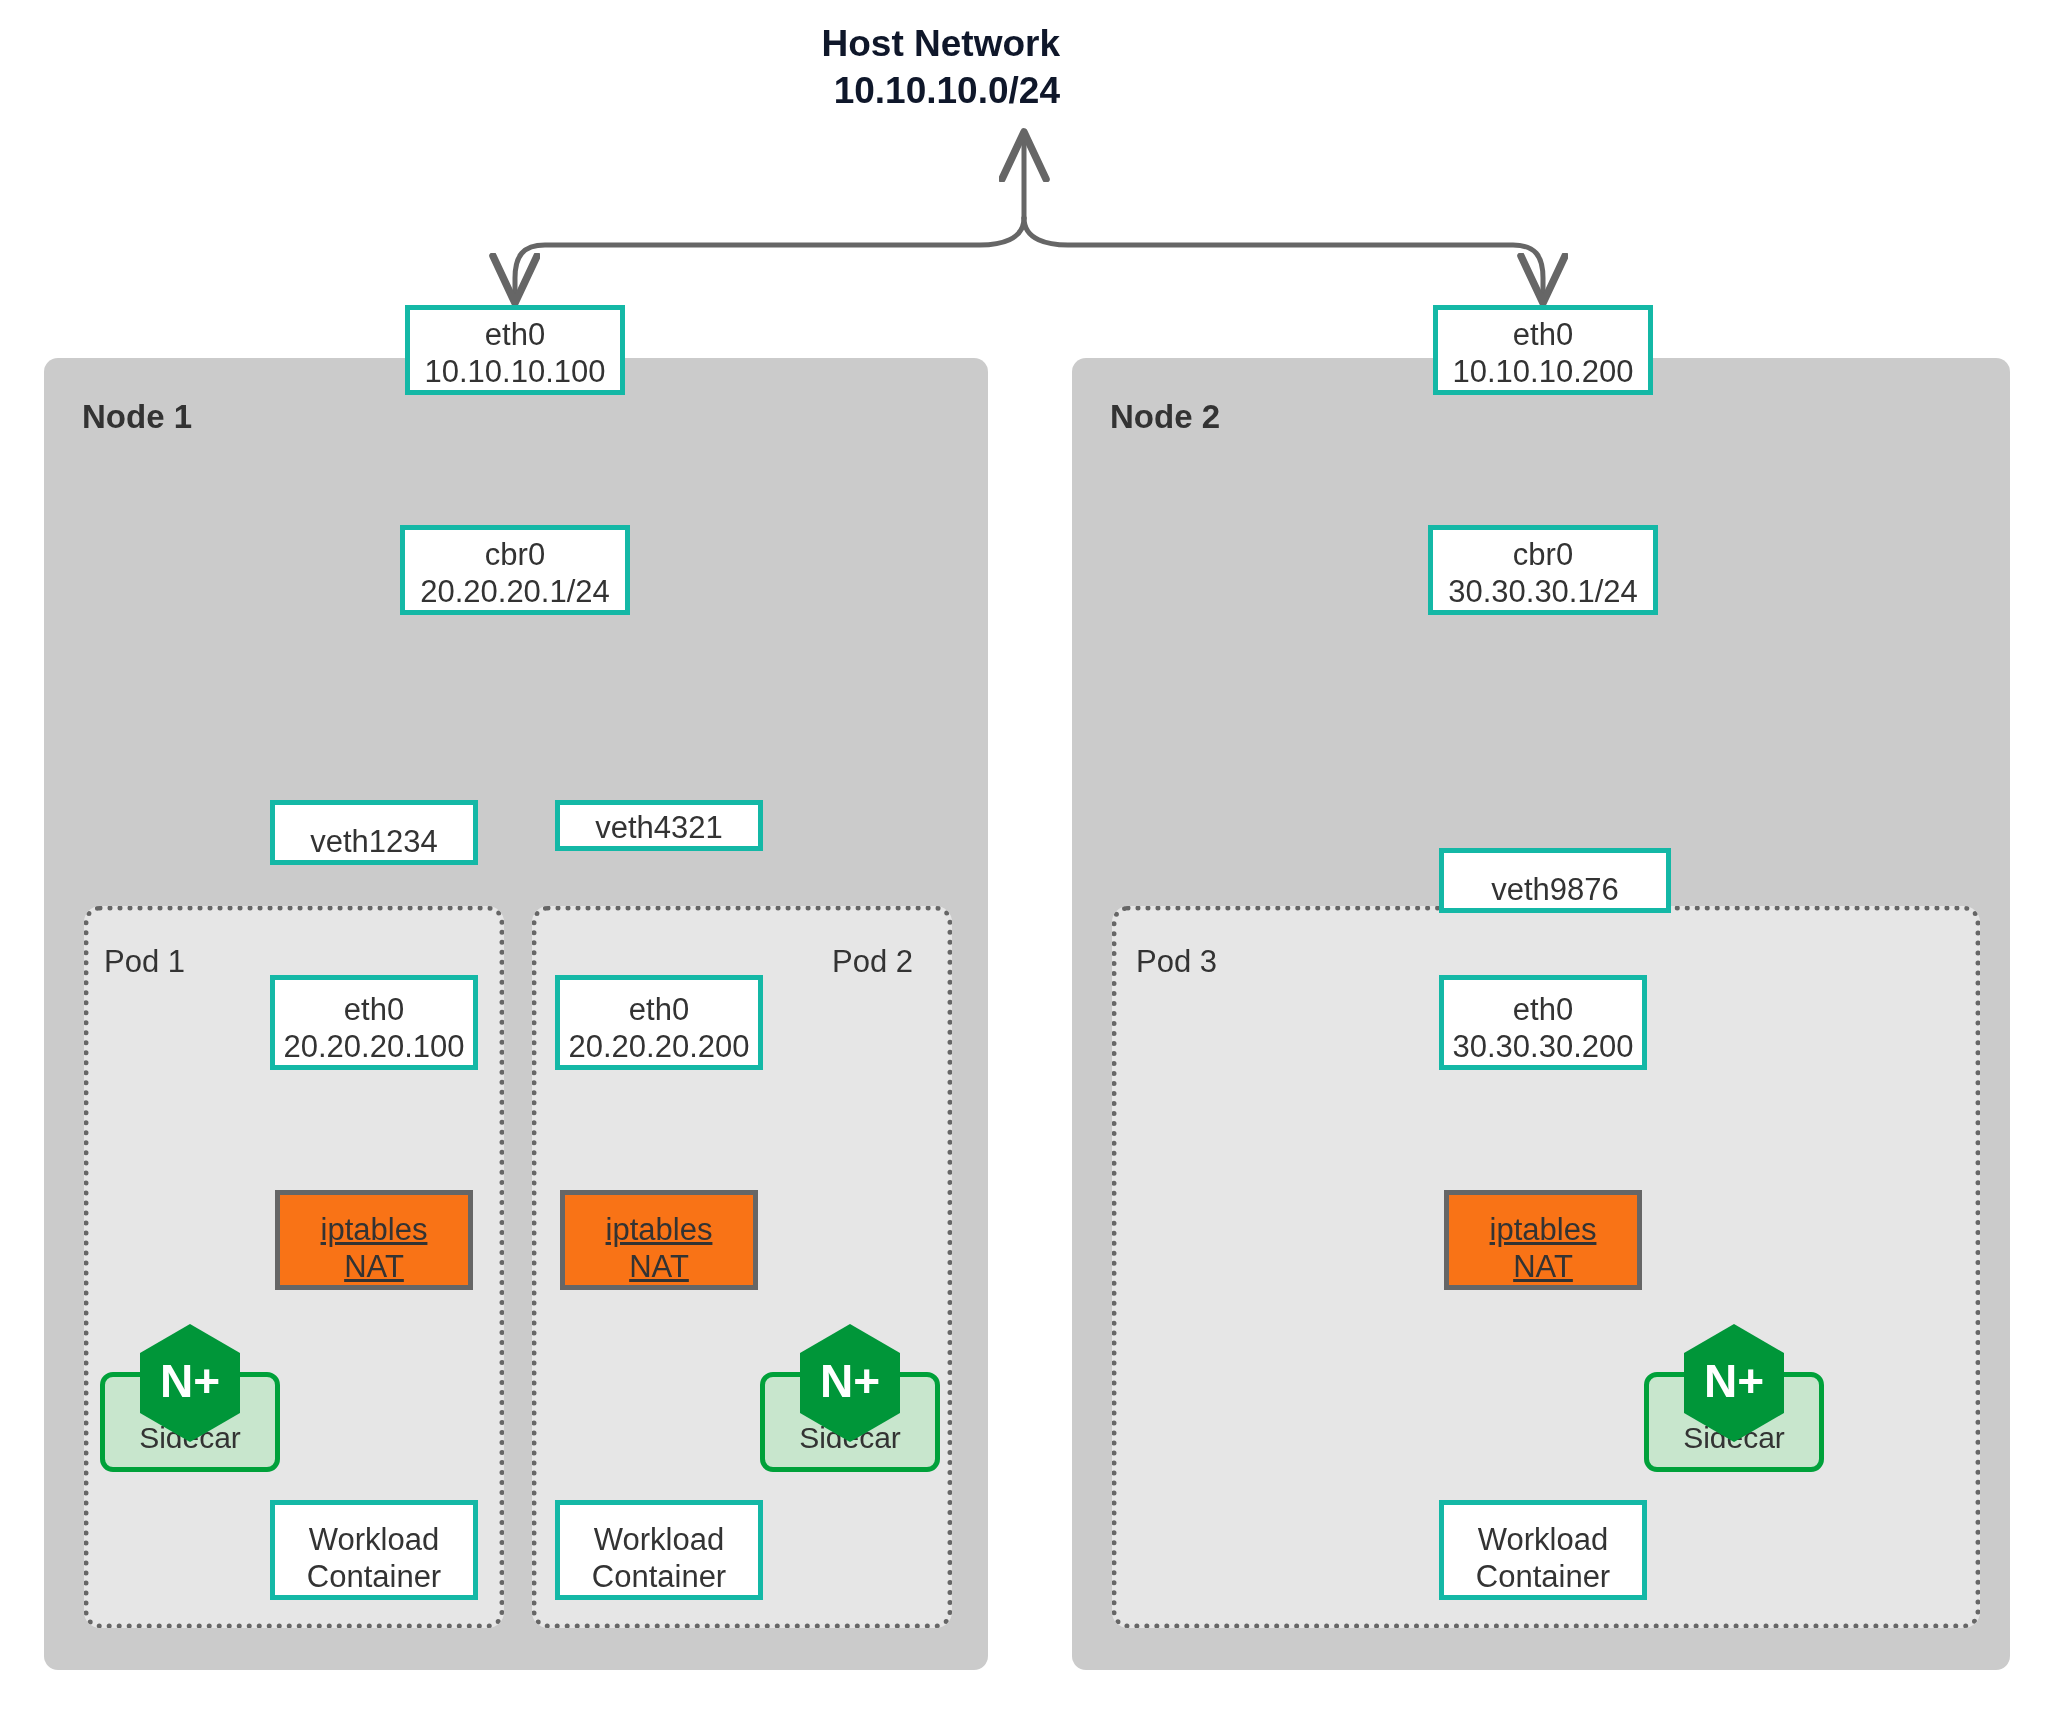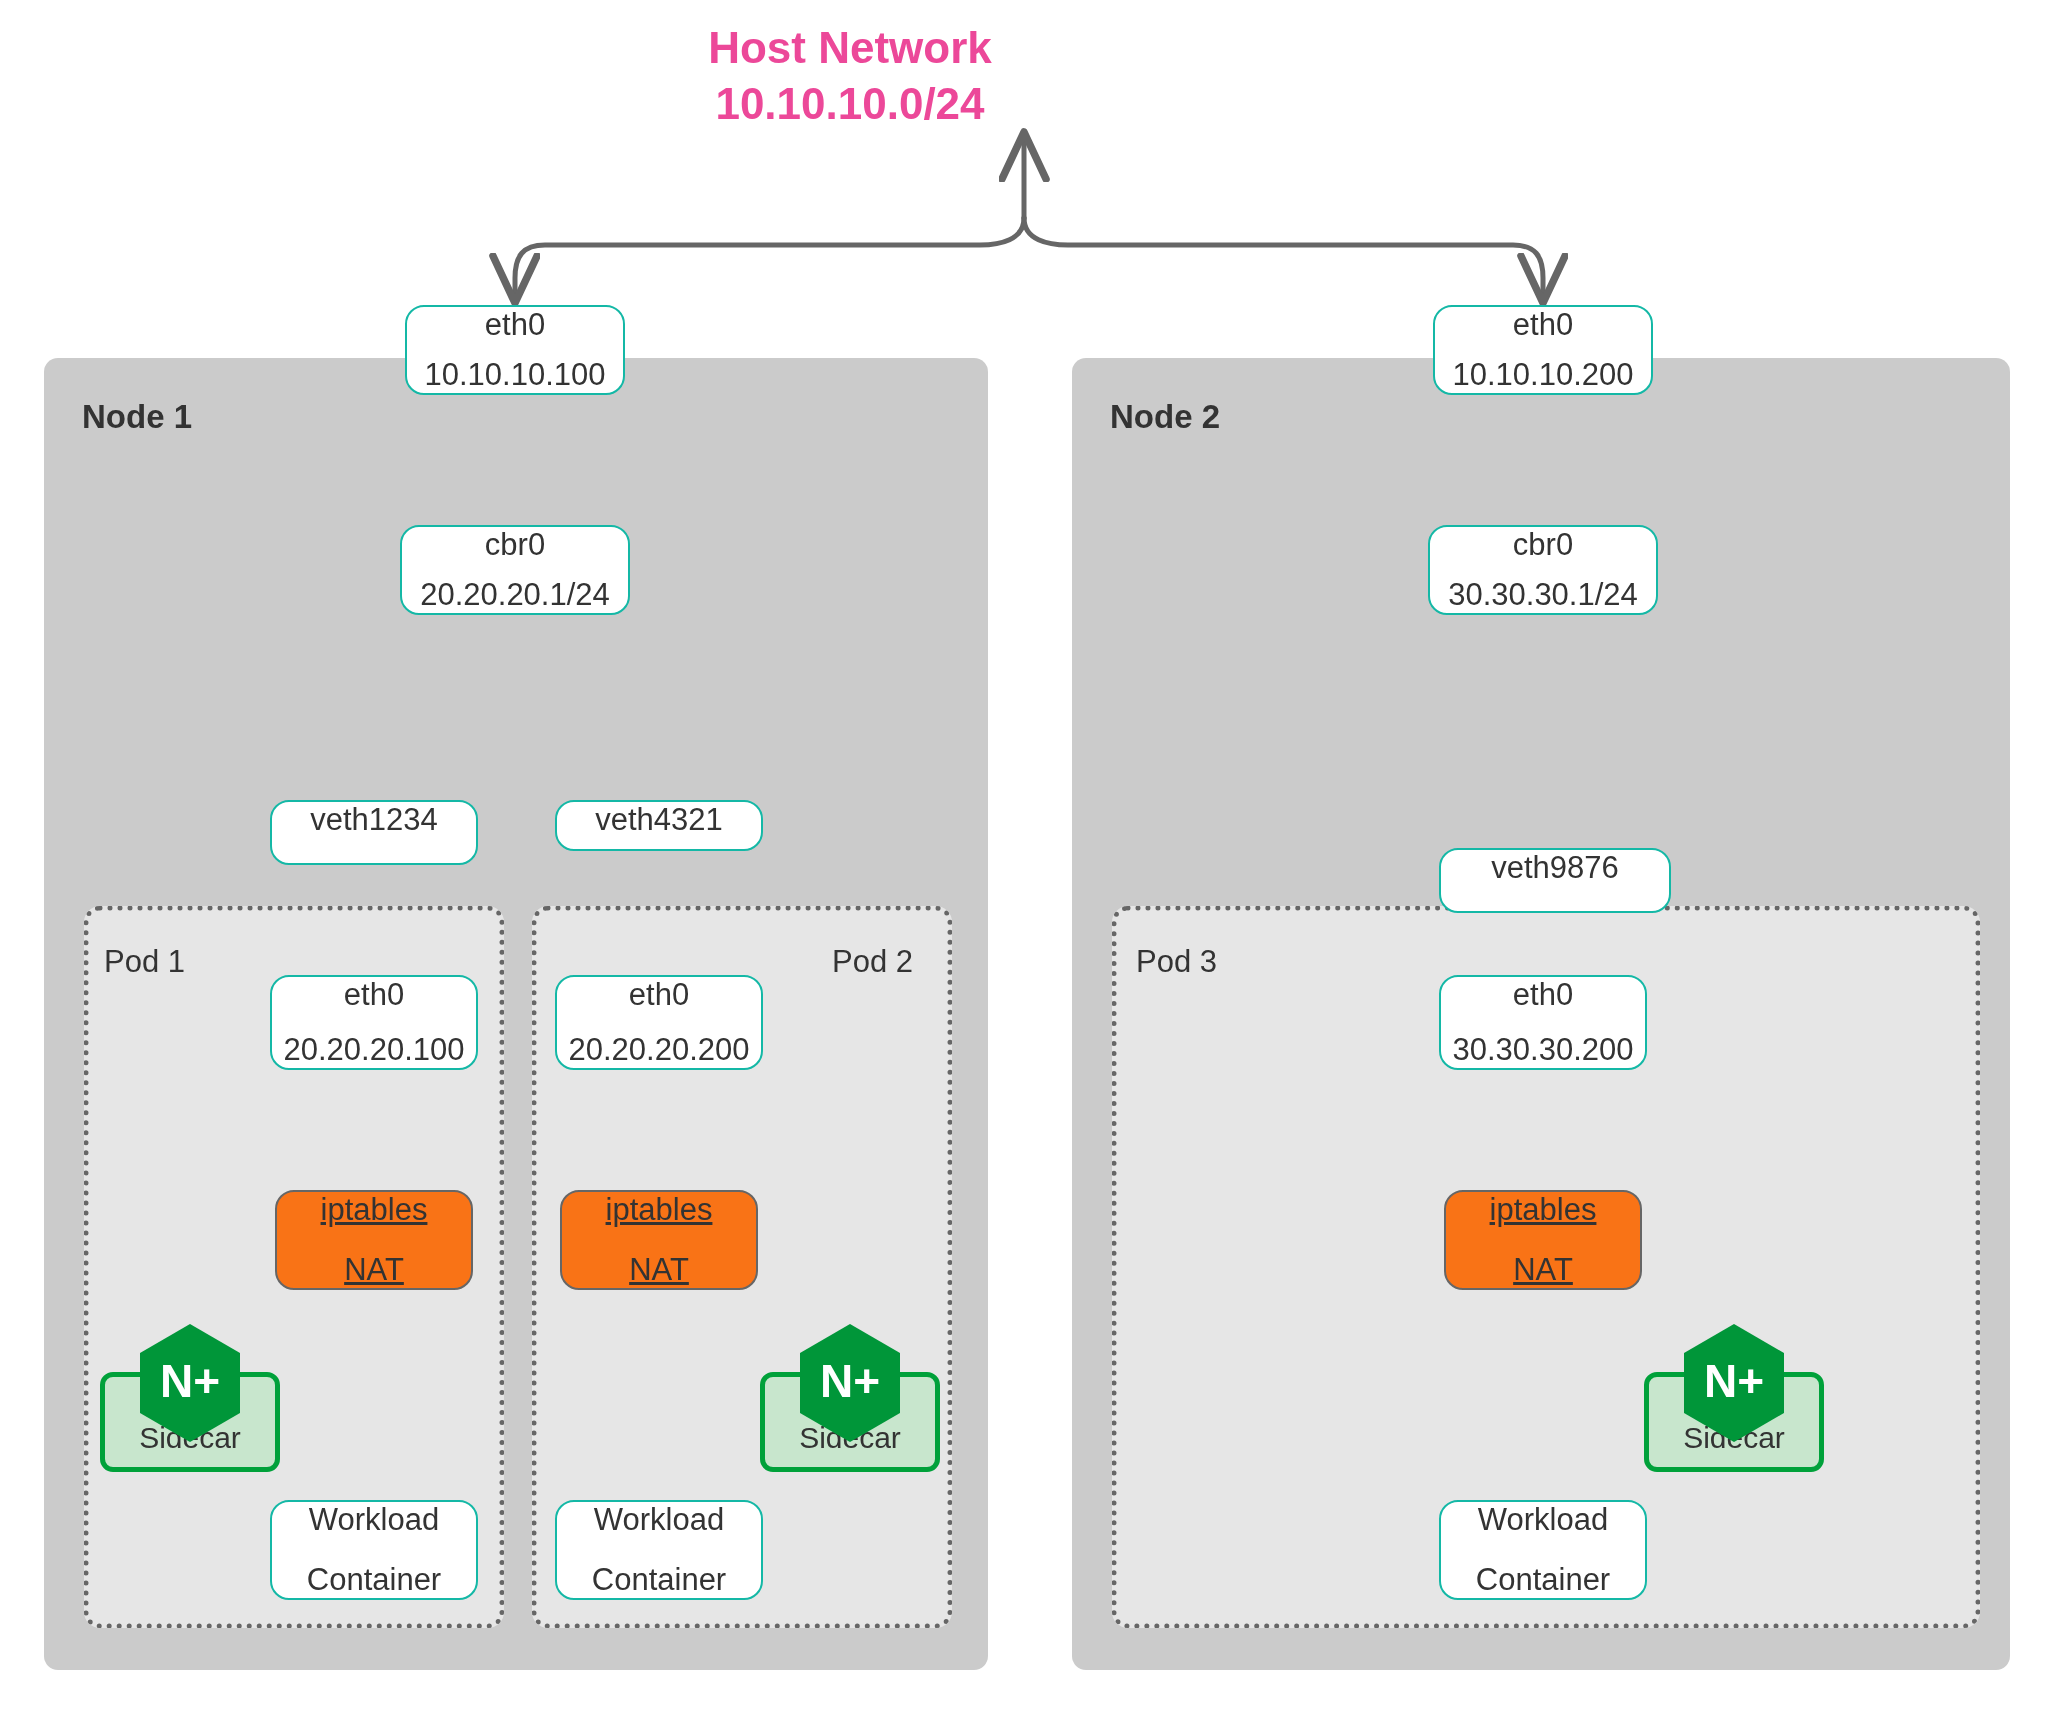--- a/index.html
+++ b/index.html
@@ -60,23 +60,23 @@
     margin-top: 12px;
   }
 
   
   .nbox {
     position: absolute;
     box-sizing: border-box;
     display: flex;
     flex-direction: column;
     align-items: center;
-    justify-content: space-between;
-    border-radius: 19px;
-    border: 2px solid #14b8a6;
+    justify-content: flex-end;
+    border-radius: 0;
+    border: 5px solid #14b8a6;
     background: #ffffff;
     color: #333333;
     font-size: 31px;
     line-height: 1.17;
     text-align: center;
     z-index: 4;
   }
   .nbox .l2 { display: block; }
   .nbox.gray {
     background: #f97316;
@@ -104,24 +104,24 @@
   .nplus {
     position: absolute;
     z-index: 6;
     width: 108px;
     height: 122px;
   }
 
   
   .host-title {
     position: absolute;
-    text-align: center;
-    font-size: 44px;
+    text-align: right;
+    font-size: 37px;
     font-weight: 700;
-    color: #ec4899;
+    color: #0f172a;
     line-height: 1.28;
     white-space: nowrap;
     z-index: 4;
   }
 </style>
 </head>
 <body>
 
 <div id="canvas">
 

